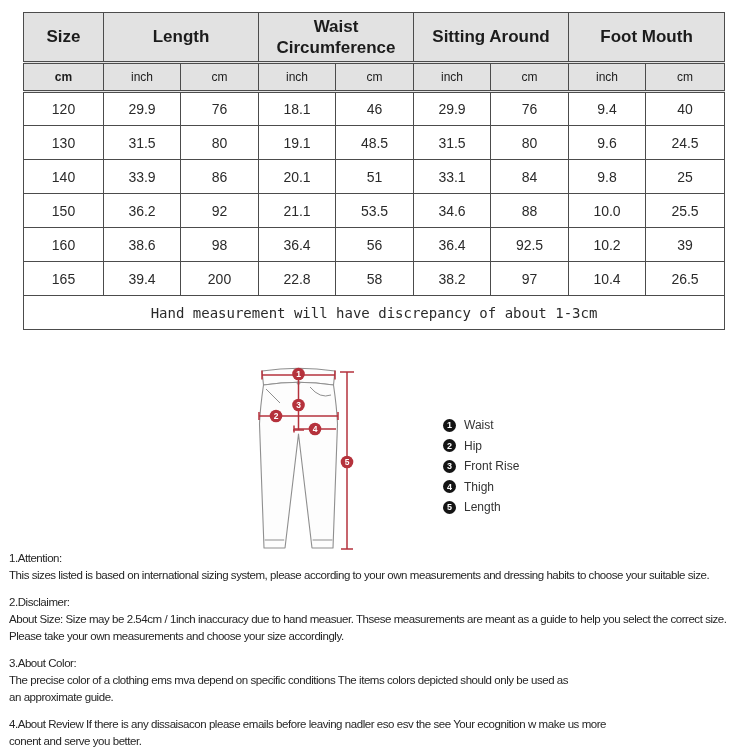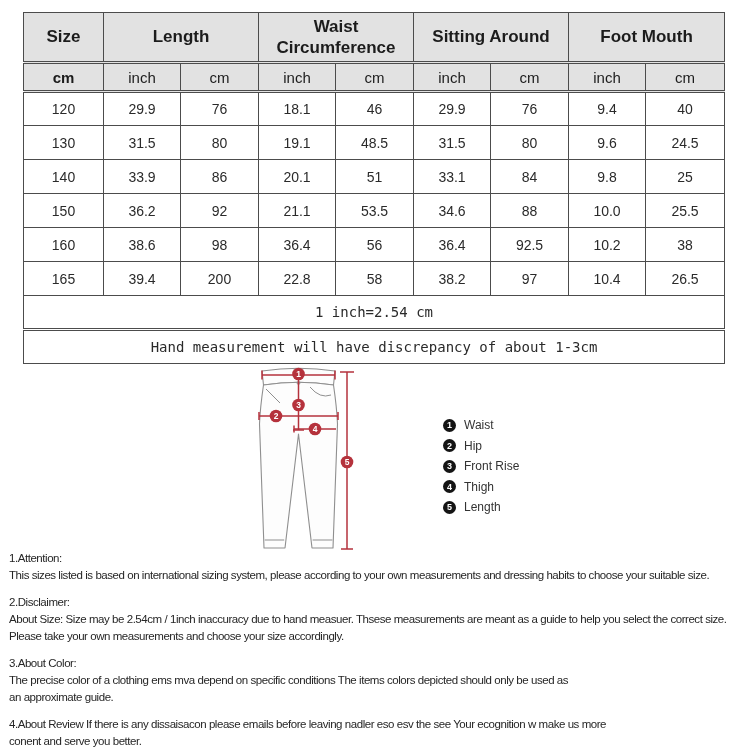--- a/index.html
+++ b/index.html
@@ -6,21 +6,21 @@
   html,body { width:750px; height:750px; background:#ffffff; font-family:"Liberation Sans", sans-serif; }
   body { position:relative; overflow:hidden; }
 
   
   table.size-table { position:absolute; left:23px; top:12px; width:701px;
     border-collapse:collapse; table-layout:fixed; color:#1c1c1c; background:#fff; }
   .size-table th, .size-table td { border:1px solid #4c4c4c; text-align:center; vertical-align:middle; }
   .size-table thead th { background:#e2e2e2; }
   .hrow1 th { font-size:17px; font-weight:bold; height:50px; line-height:1.25;
     border-bottom:3px double #4c4c4c; }
-  .hrow2 th { font-size:15px; font-weight:normal; height:29px; border-bottom:3px double #4c4c4c; }
+  .hrow2 th { font-size:12px; font-weight:normal; height:29px; border-bottom:3px double #4c4c4c; }
   .hrow2 th.b { font-weight:bold; }
   .size-table tbody td { font-size:14px; height:34px; color:#2a2a2a; }
   .note-row td { font-family:"DejaVu Sans Mono", monospace; font-size:12.5px; height:31px; color:#222; }
   .note-row.first td { border-bottom:3px double #4c4c4c; }
 
   
   .pants-svg { position:absolute; left:250px; top:362px; }
   .legend { position:absolute; left:443px; top:415px; }
   .legend-item { display:flex; align-items:center; height:20.5px; }
   .badge { width:13px; height:13px; border-radius:50%; background:#141414; color:#fff;
@@ -115,35 +115,32 @@
     </tr>
     <tr>
       <td>160</td>
       <td>38.6</td>
       <td>98</td>
       <td>36.4</td>
       <td>56</td>
       <td>36.4</td>
       <td>92.5</td>
       <td>10.2</td>
-      <td>38</td>
+      <td>39</td>
     </tr>
     <tr>
       <td>165</td>
       <td>39.4</td>
       <td>200</td>
       <td>22.8</td>
       <td>58</td>
       <td>38.2</td>
       <td>97</td>
       <td>10.4</td>
       <td>26.5</td>
-    </tr>
-    <tr class="note-row first">
-      <td colspan="9">1 inch=2.54 cm</td>
     </tr>
     <tr class="note-row">
       <td colspan="9">Hand measurement will have discrepancy of about 1-3cm</td>
     </tr>
   </tbody>
 </table>
 
 <svg class="pants-svg" width="110" height="192" viewBox="0 0 110 192">
   <g fill="#fdfdfd" stroke="#8f8f8f" stroke-width="1.1" stroke-linejoin="round">
     <path d="M12,9 Q48.5,3.5 85,9 L83.5,23 Q48.5,17.5 13.5,23 Z"></path>

